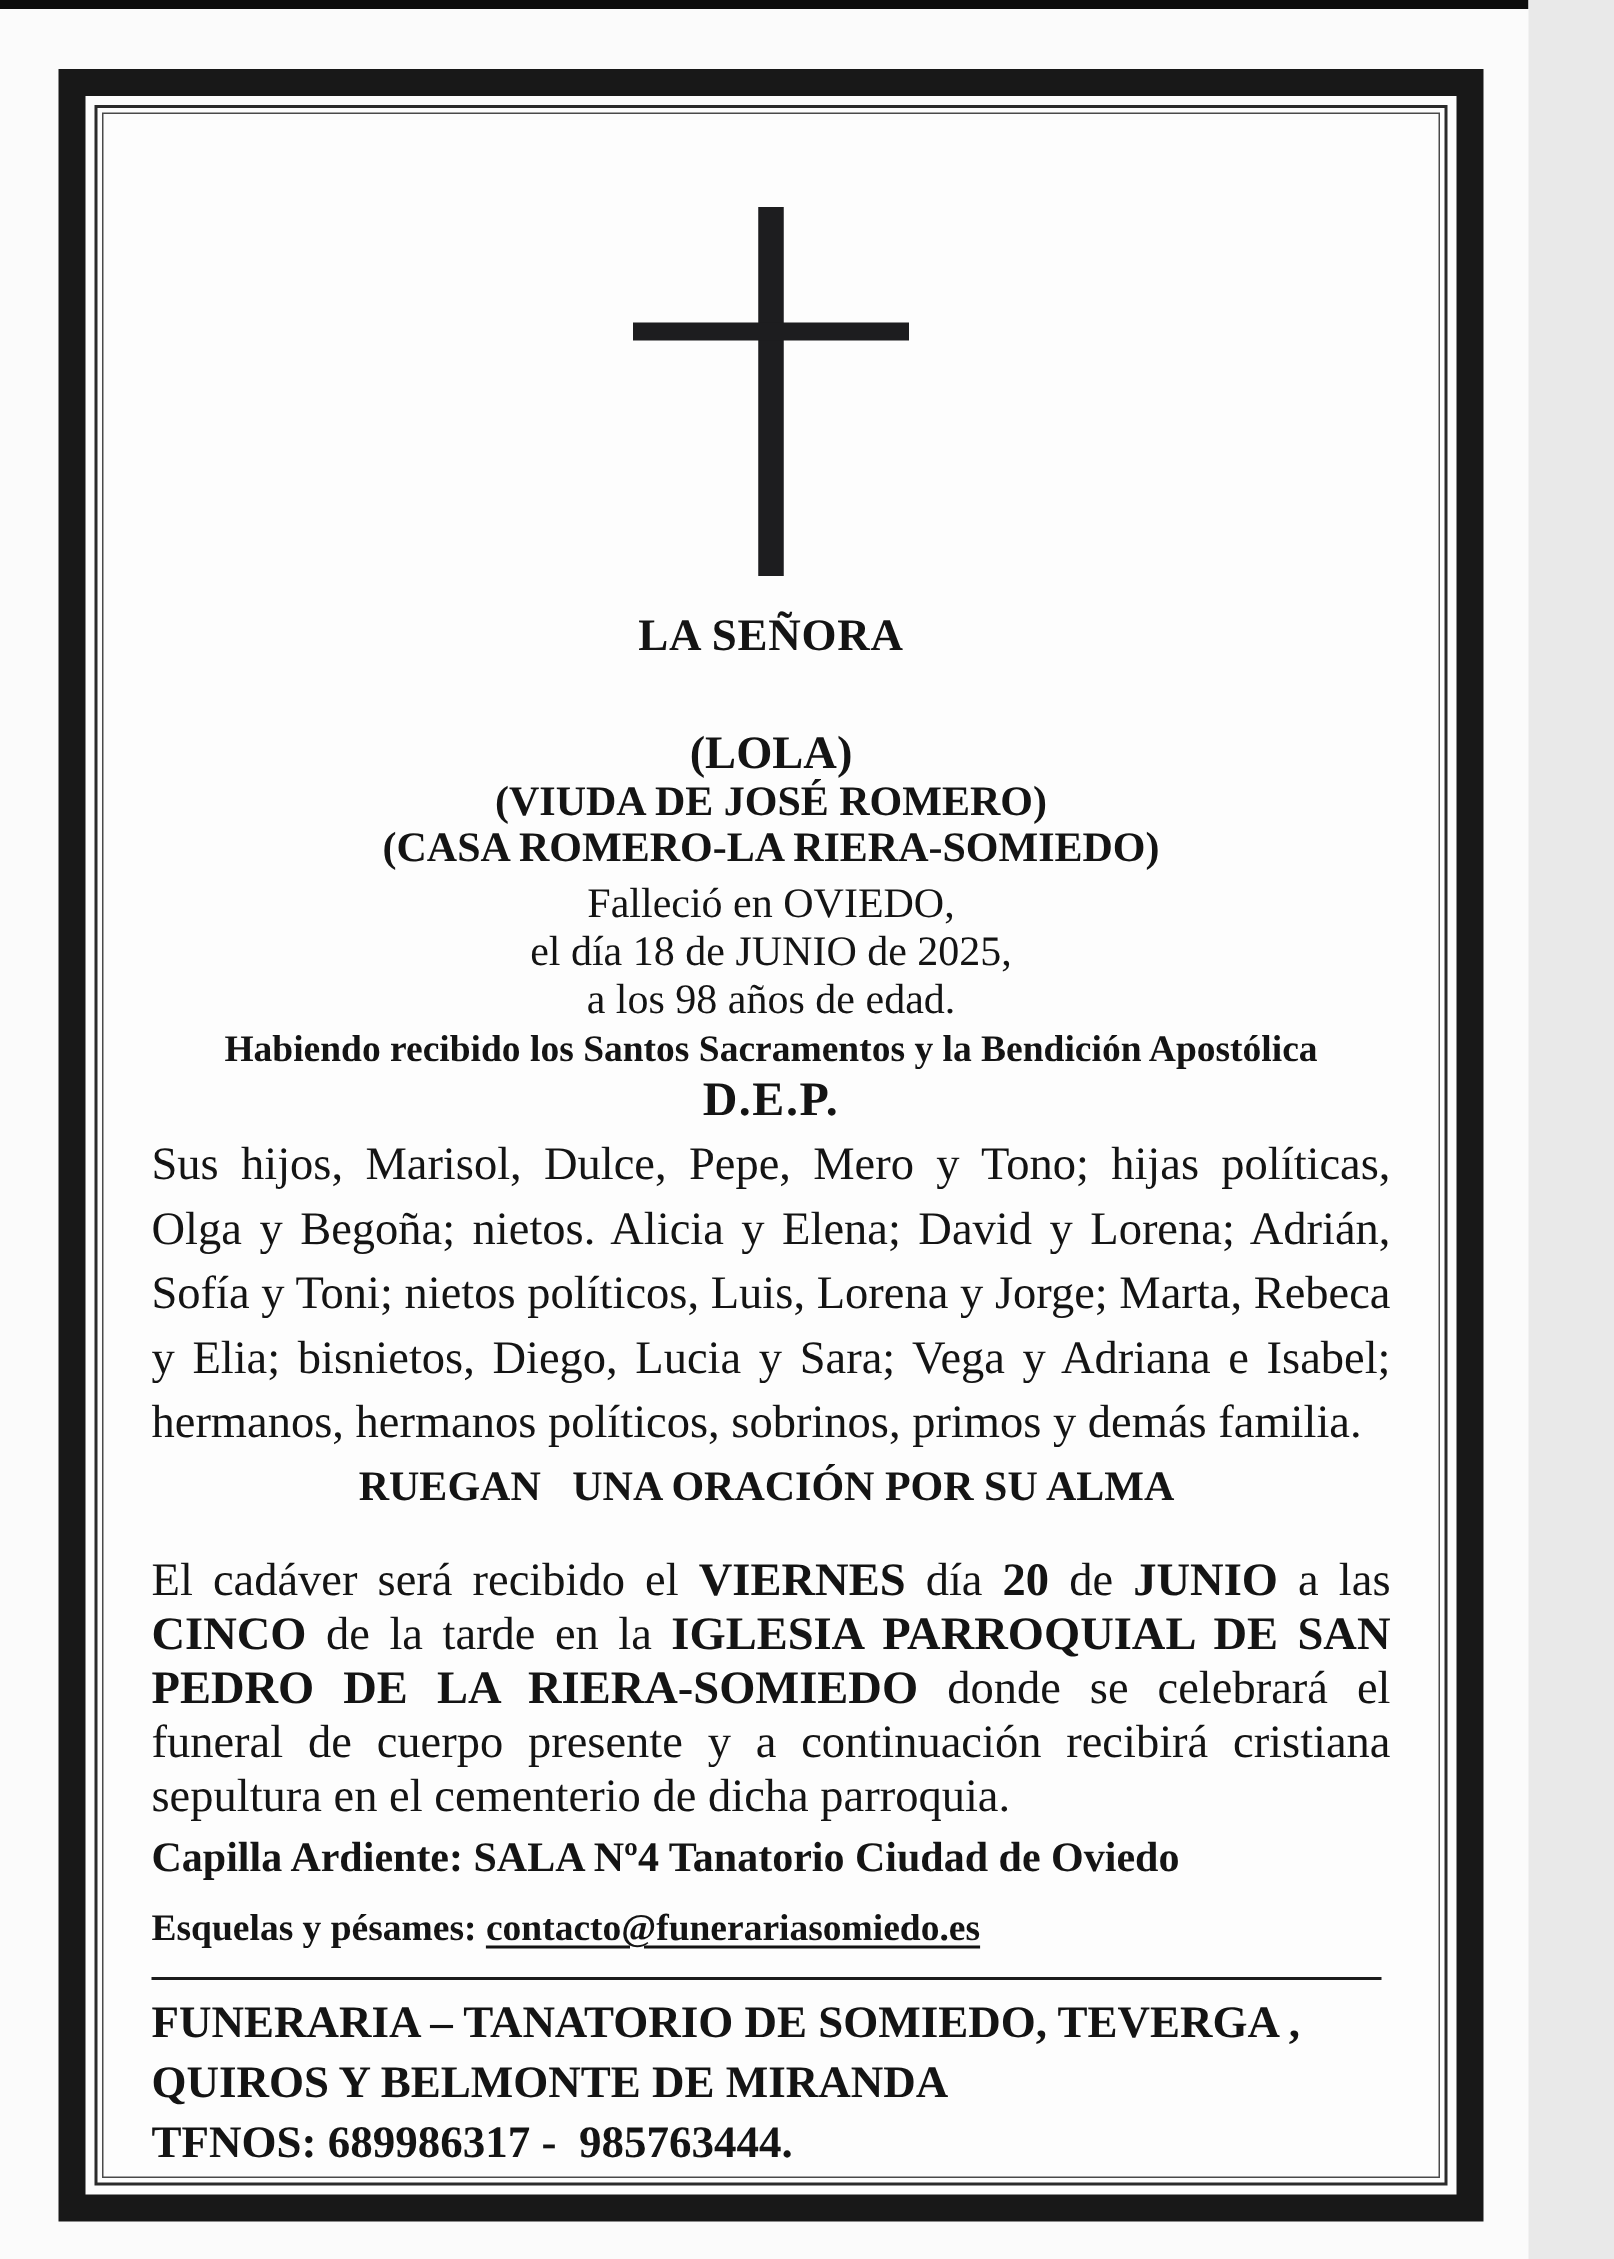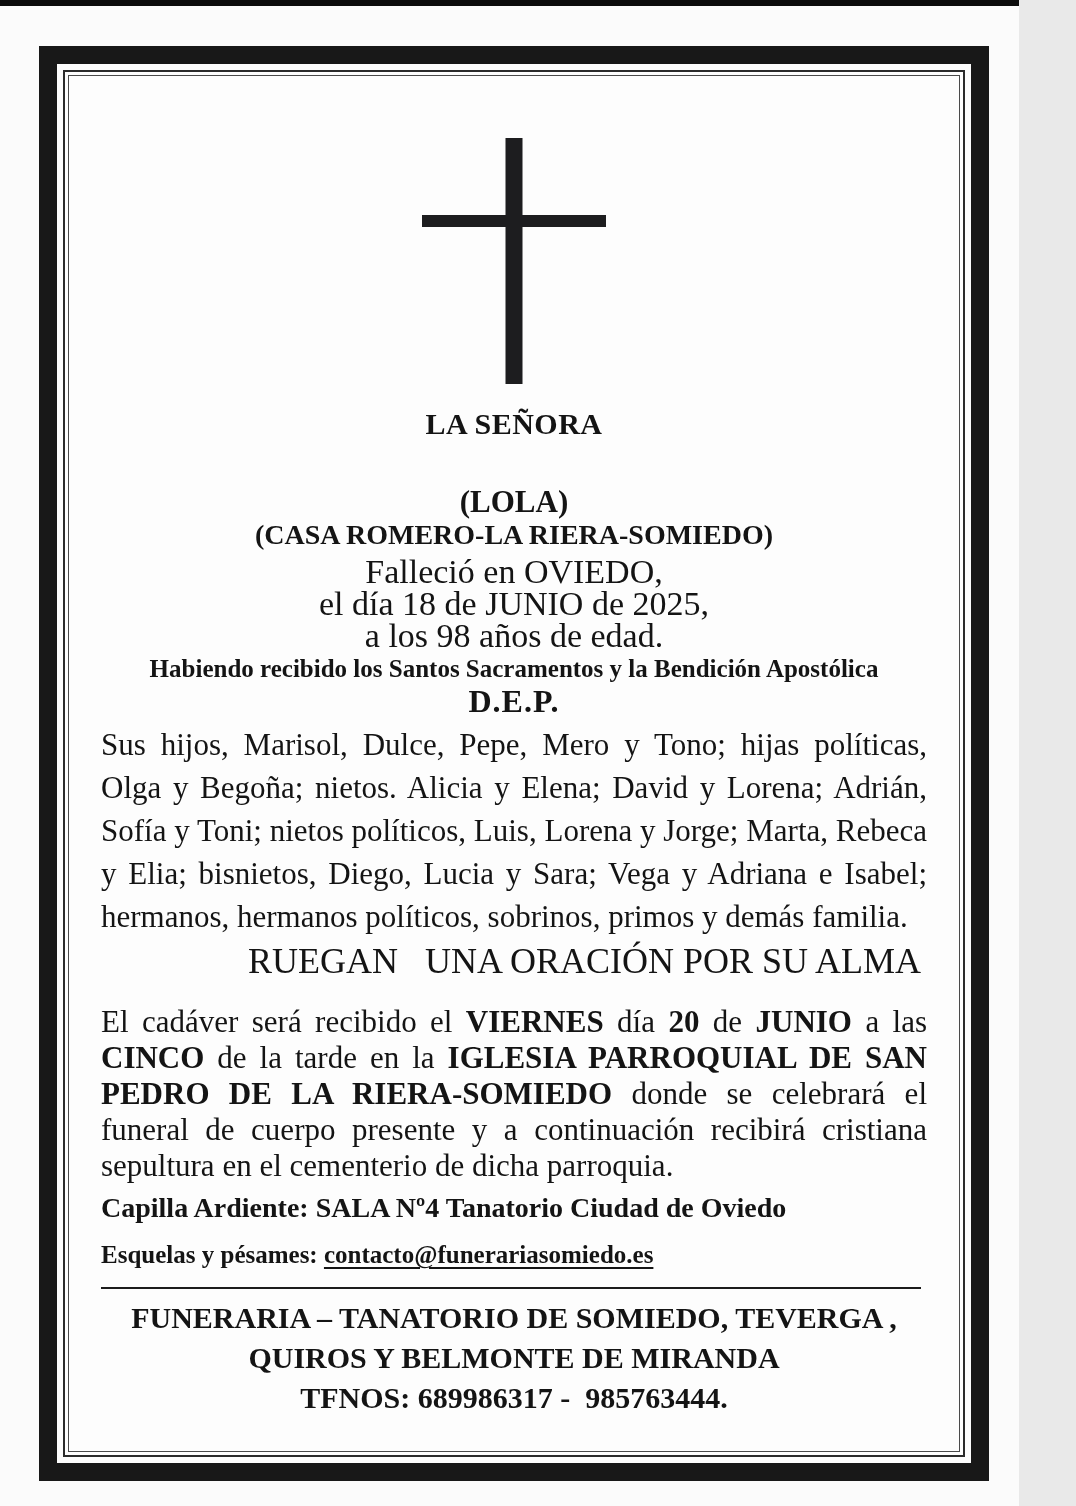--- a/index.html
+++ b/index.html
@@ -71,44 +71,44 @@
     width: 100%;
     height: 12px;
     background: #1d1d1f;
   }
   .center { text-align: center; }
   .b { font-weight: bold; }
   .line-senora   { font-size: 30px; line-height: 35px; font-weight: bold; letter-spacing: 0.5px; }
   .line-name     { font-size: 41px; line-height: 47px; font-weight: bold; }
   .line-lola     { font-size: 31px; line-height: 34px; font-weight: bold; margin-top: 44px; }
   .line-paren    { font-size: 28px; line-height: 31px; font-weight: bold; }
-  .death-block   { font-size: 34px; line-height: 32px; margin-top: 6px; }
+  .death-block   { font-size: 28px; line-height: 32px; margin-top: 6px; }
   .line-sacr     { font-size: 25px; line-height: 29px; font-weight: bold; margin-top: 2px; }
   .line-dep      { font-size: 32px; line-height: 36px; font-weight: bold; letter-spacing: 1px; }
   .para {
     font-size: 31px;
     text-align: justify;
     margin: 0;
   }
   .family-para   { line-height: 43px; margin-top: 4px; }
   .funeral-para  { line-height: 36px; margin-top: 26px; }
-  .line-ruegan   { font-size: 36px; line-height: 34px; font-weight: normal; text-align: right; margin-top: 6px; padding-right: 6px; }
+  .line-ruegan   { font-size: 28px; line-height: 34px; font-weight: bold; text-align: center; margin-top: 6px; padding-right: 6px; }
   .line-capilla  { font-size: 28px; line-height: 33px; font-weight: bold; margin-top: 7px; }
   .line-esquelas { font-size: 25px; line-height: 30px; font-weight: bold; margin-top: 16px; }
   .email-link    { text-decoration: underline; text-underline-offset: 4px; text-decoration-thickness: 2px; }
   .separator {
     border: none;
     border-top: 2.2px solid #1c1c1c;
     margin: 17px 6px 9px 0;
   }
   .footer {
     font-size: 30px;
     line-height: 40px;
     font-weight: bold;
-    text-align: center;
+    text-align: left;
     margin-top: 7px;
   }
 </style>
 </head>
 <body>
 
 <div class="page">
   <div class="top-strip"></div>
 
   <div class="frame">
@@ -116,20 +116,21 @@
       <div class="inner2">
         <div class="content">
 
           <div class="cross">
             <div class="v-bar"></div>
             <div class="h-bar"></div>
           </div>
 
           <div class="center line-senora">LA SEÑORA</div>
           <div class="center line-lola">(LOLA)</div>
+          <div class="center line-paren">(VIUDA DE JOSÉ ROMERO)</div>
           <div class="center line-paren">(CASA ROMERO-LA RIERA-SOMIEDO)</div>
 
           <div class="death-block center">
             <div>Falleció en OVIEDO,</div>
             <div>el día 18 de JUNIO de 2025,</div>
             <div>a los 98 años de edad.</div>
           </div>
           <div class="center line-sacr">Habiendo recibido los Santos Sacramentos y la Bendición Apostólica</div>
           <div class="center line-dep">D.E.P.</div>
 

